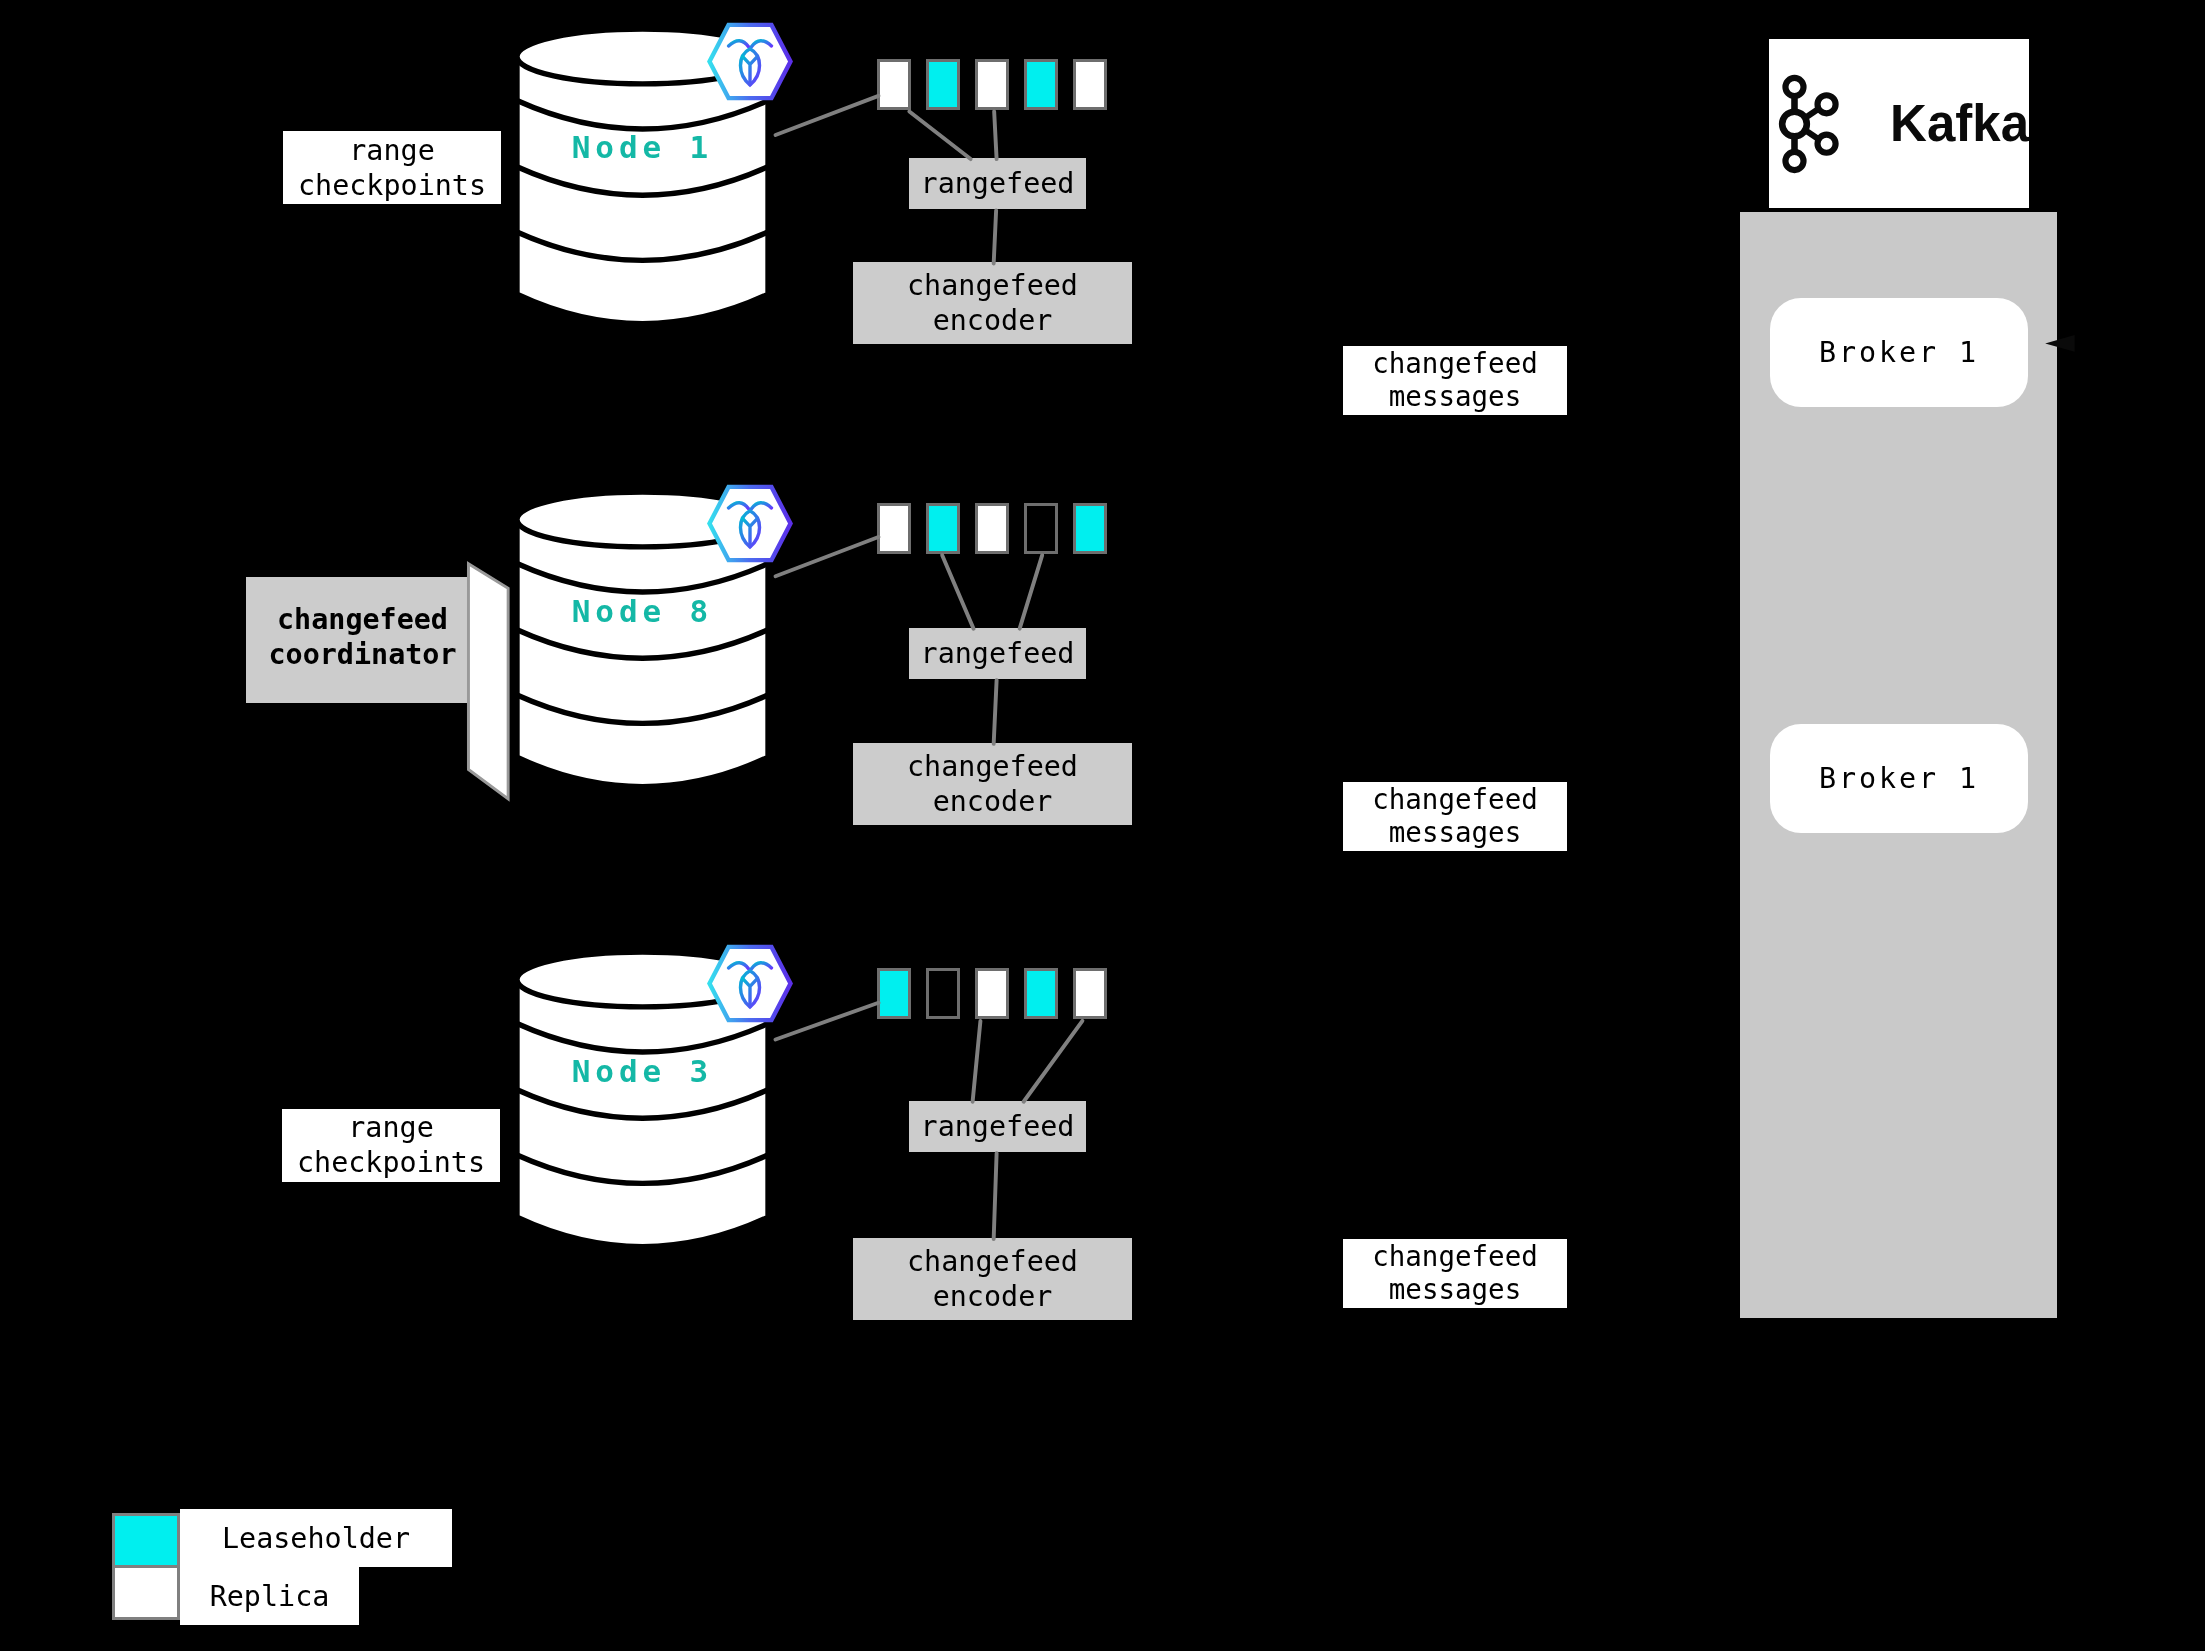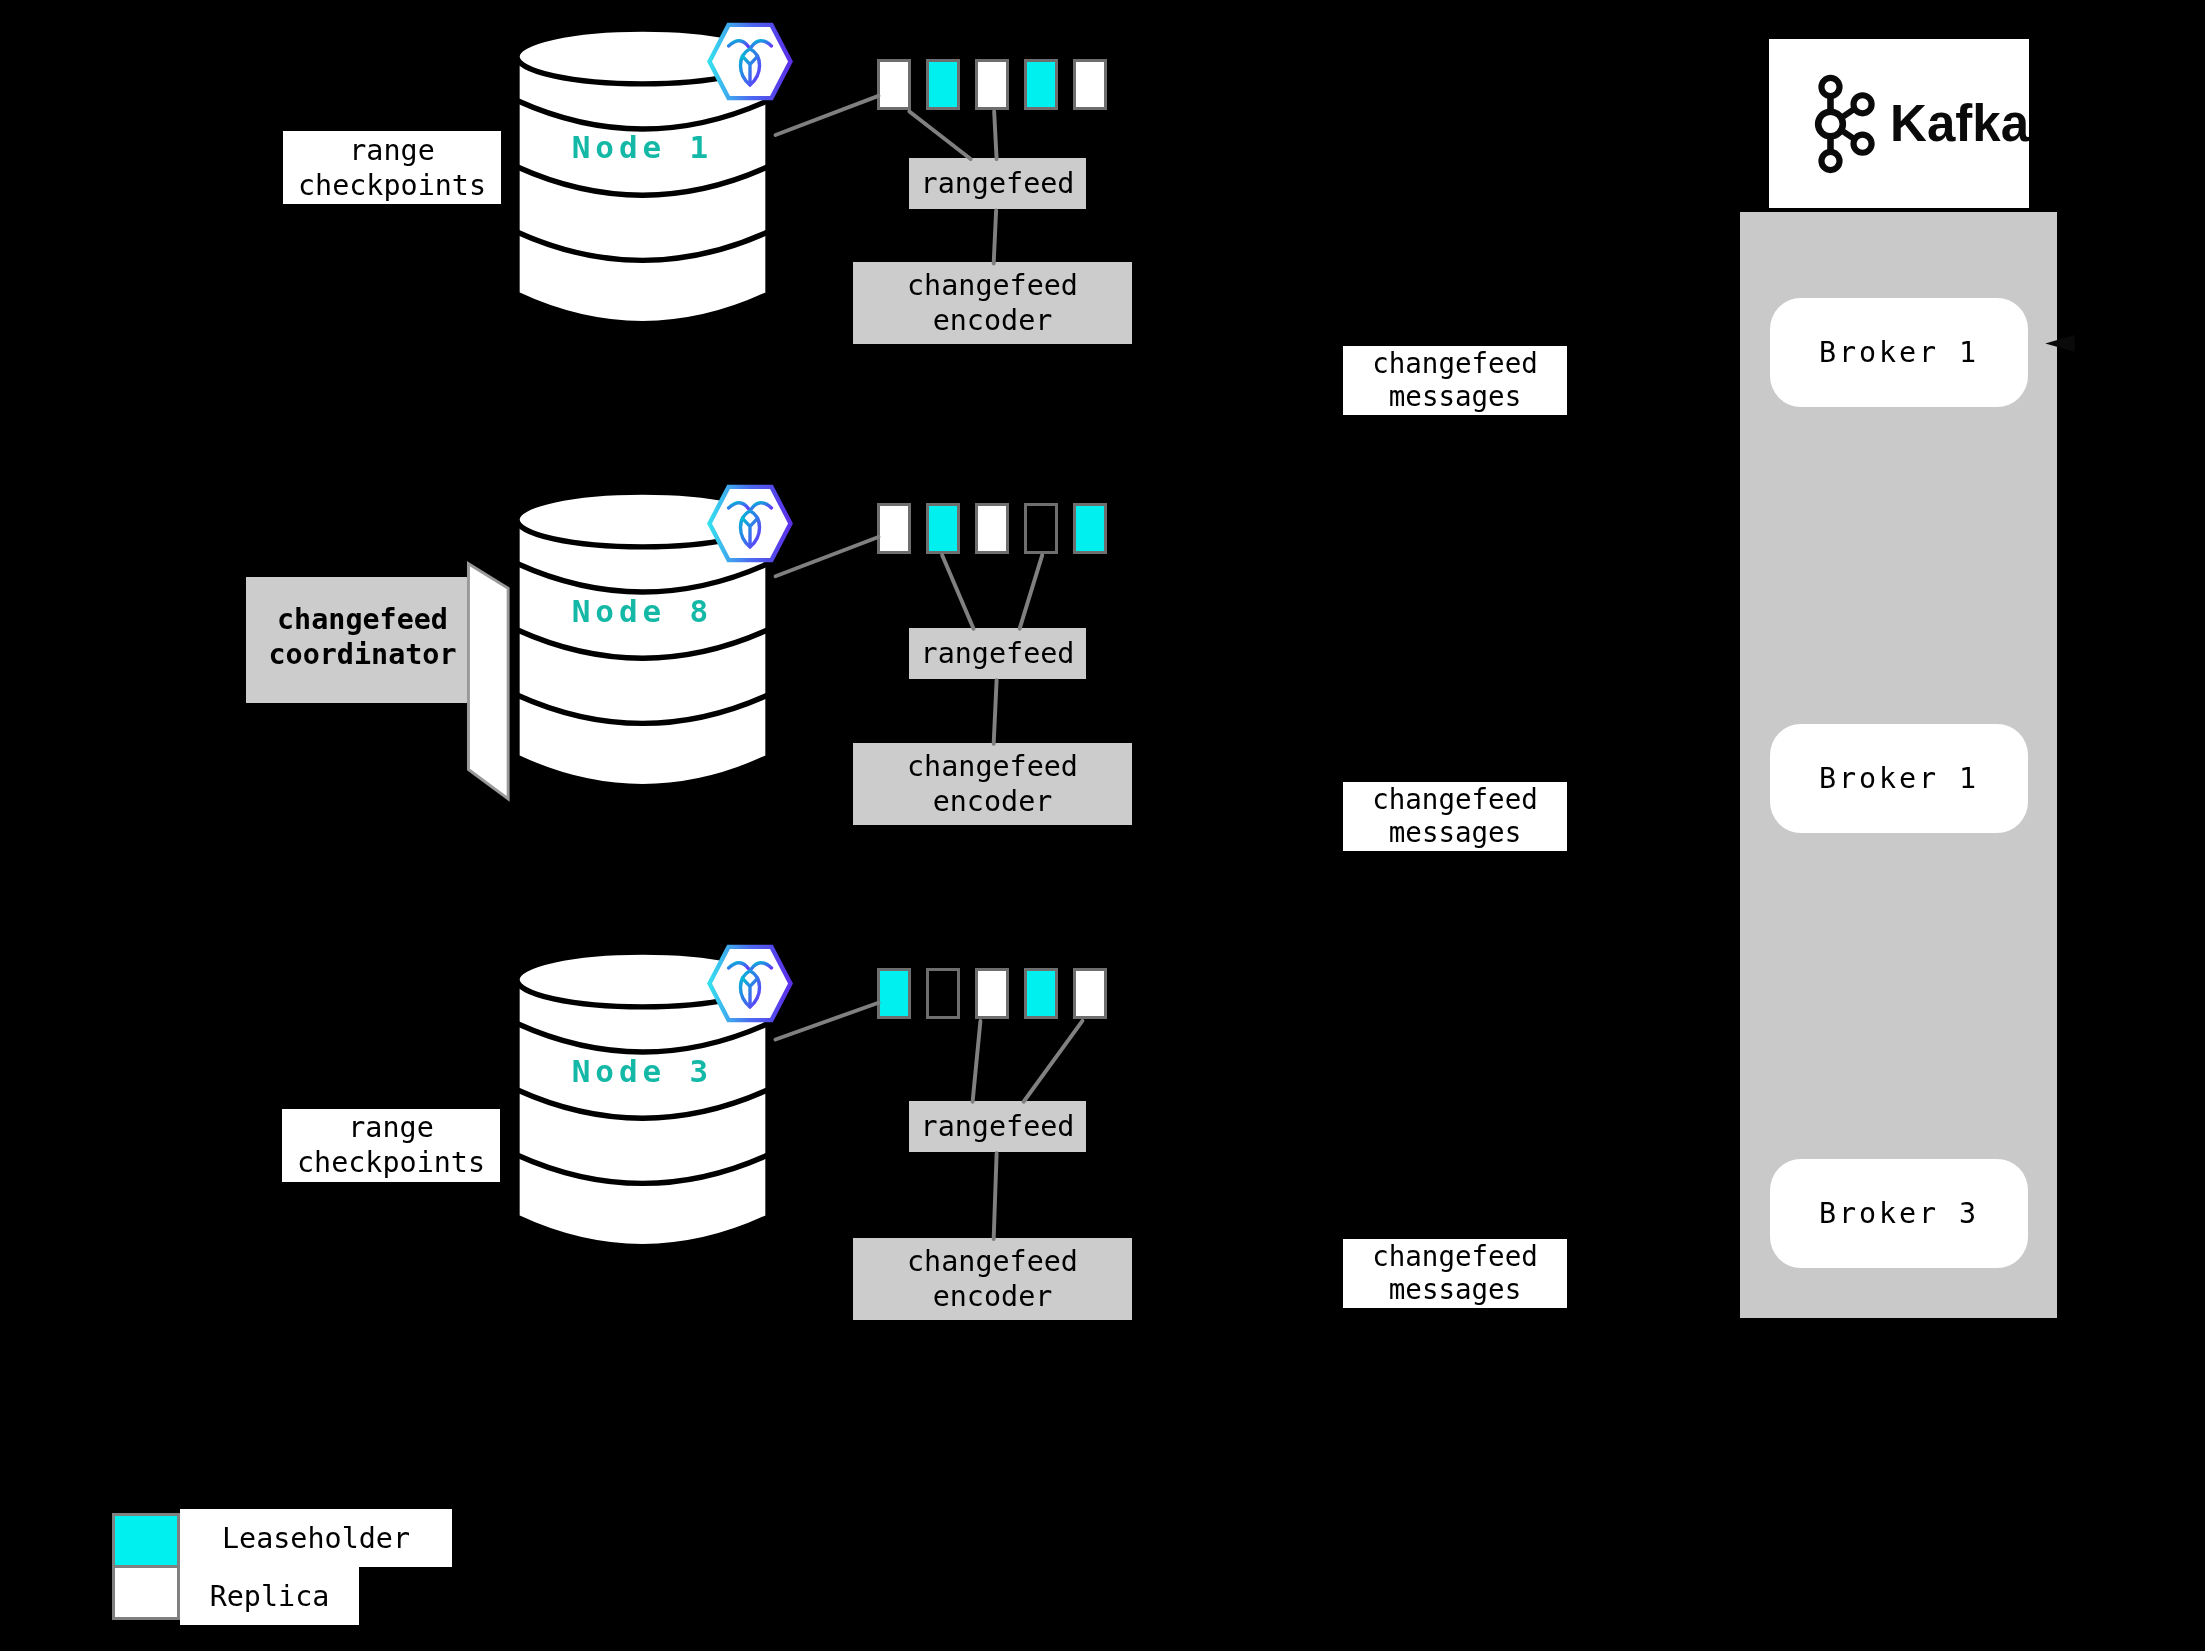--- a/index.html
+++ b/index.html
@@ -144,40 +144,39 @@
 
   <div class="msgs" style="top:346px;">changefeed
 messages</div>
   <div class="msgs" style="top:782px;">changefeed
 messages</div>
   <div class="msgs" style="top:1239px;">changefeed
 messages</div>
 
   <div class="abs" style="left:1740px;top:212px;width:317px;height:1106px;background:#C9C9C9;"></div>
 
-  <div class="abs" style="left:1769px;top:39px;width:260px;height:169px;background:#fff;display:flex;align-items:center;justify-content:flex-end;gap:10.8px;">
+  <div class="abs" style="left:1769px;top:39px;width:260px;height:169px;background:#fff;display:flex;align-items:center;justify-content:space-between;gap:10.8px;">
     <svg width="74" height="120" viewBox="0 0 180 250">
       <g stroke="#0a0a0a" fill="none">
         <line x1="62" y1="57" x2="62" y2="95" stroke-width="16"></line>
         <line x1="62" y1="155" x2="62" y2="193" stroke-width="16"></line>
         <line x1="84" y1="113" x2="119" y2="89" stroke-width="15"></line>
         <line x1="84" y1="137" x2="119" y2="161" stroke-width="15"></line>
         <circle cx="62" cy="35" r="22" stroke-width="15"></circle>
         <circle cx="62" cy="125" r="30" stroke-width="16"></circle>
         <circle cx="62" cy="215" r="22" stroke-width="15"></circle>
         <circle cx="140" cy="77" r="22" stroke-width="15"></circle>
         <circle cx="140" cy="173" r="22" stroke-width="15"></circle>
       </g>
     </svg>
     <span style="font-family:'Liberation Sans','DejaVu Sans',sans-serif;font-weight:bold;font-size:51px;color:#0a0a0a;">Kafka</span>
   </div>
 
   <div class="broker" style="top:298px;">Broker 1</div>
   <div class="broker" style="top:724px;">Broker 1</div>
-  <div class="broker" style="top:1159px;">Broker 3</div>
 
 
   <div class="abs" style="left:112px;top:1513px;width:68px;height:107px;border:3.9px solid #808080;background:#808080;display:flex;flex-direction:column;gap:3.9px;">
     <div style="flex:1;background:#00EFEF;"></div>
     <div style="flex:1;background:#FFFFFF;"></div>
   </div>
   <div class="legend-label" style="left:180px;top:1509px;width:272px;height:58px;">Leaseholder</div>
   <div class="legend-label" style="left:180px;top:1567px;width:179px;height:58px;">Replica</div>
 
   <svg id="connectors" width="2205" height="1652" viewBox="0 0 4498 3369">

